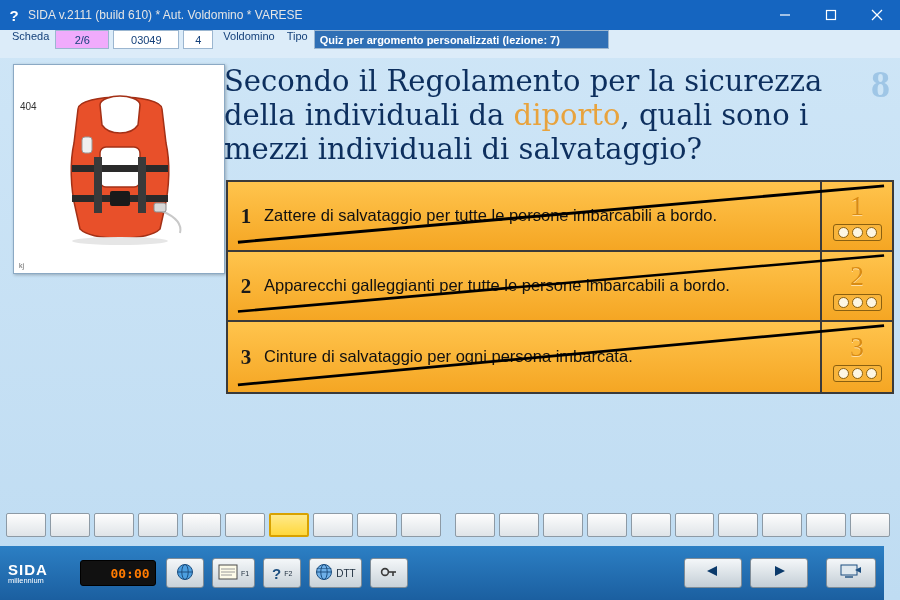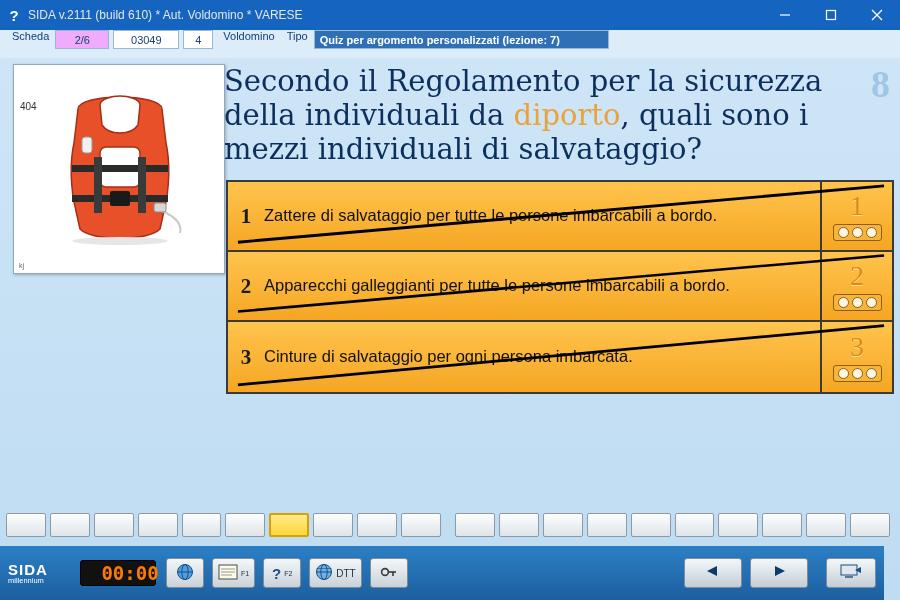--- a/index.html
+++ b/index.html
@@ -198,21 +198,21 @@
   .logo {
     width: 72px; color: #ffffff;
     font-size: 15px; font-weight: bold; letter-spacing: 1px;
     line-height: 1;
   }
   .logo small { display:block; font-size: 7.5px; font-weight: normal; letter-spacing: 0; }
   .timer {
     width: 76px; height: 26px; margin-right: 10px;
     background: #111; border: 1px solid #000; border-radius: 3px;
     color: #ff7b00; font-family: "DejaVu Sans Mono", monospace;
-    font-size: 19px; font-weight: bold;
+    font-size: 13px; font-weight: bold;
     display: flex; align-items: center; justify-content: center; padding-left: 24px;
   }
   .tbtn {
     height: 30px; min-width: 38px;
     margin-right: 8px;
     background: linear-gradient(to bottom, #f4f7f9 0%, #c9d2d9 100%);
     border: 1px solid #7f8c97; border-radius: 3px;
     display: flex; align-items: center; justify-content: center;
     gap: 3px; padding: 0 5px;
     font-size: 10px; color: #203040;

